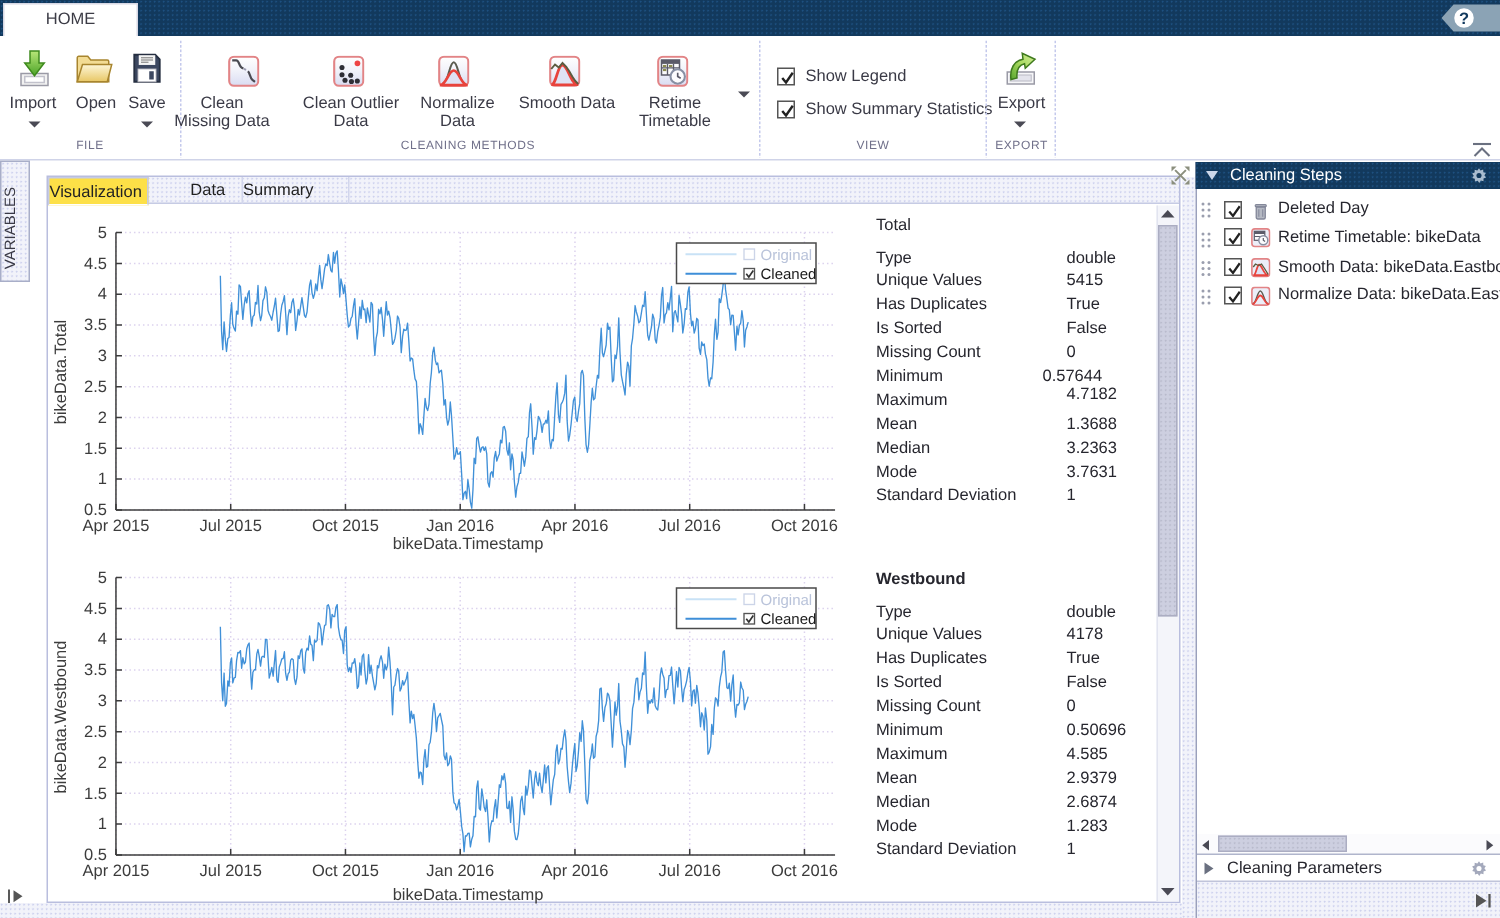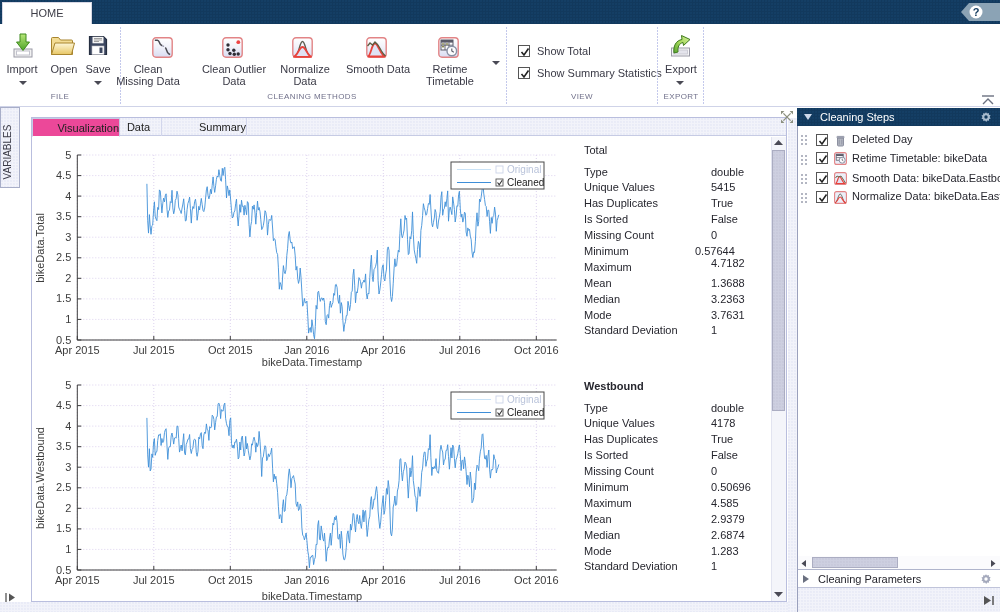--- a/index.html
+++ b/index.html
@@ -152,21 +152,21 @@
 <svg class="abs" style="left:491px;top:60px" width="11" height="6">
     <polygon points="1,1 9,1 5,5" fill="#4a4a55"></polygon>
   </svg>
 <div class="vsep" style="left:506px"></div>
 
 <div class="chk" style="left:518px;top:45px">
     <svg width="12" height="12">
       <path d="M2.5 6 l2.5 3 l4.5 -6.5" fill="none" stroke="#222" stroke-width="1.6"></path>
     </svg>
   </div>
-<div class="abs" style="left:537px;top:45px;color:#3a3a46">Show Total</div>
+<div class="abs" style="left:537px;top:45px;color:#3a3a46">Show Legend</div>
 <div class="chk" style="left:518px;top:67px">
     <svg width="12" height="12">
       <path d="M2.5 6 l2.5 3 l4.5 -6.5" fill="none" stroke="#222" stroke-width="1.6"></path>
     </svg>
   </div>
 <div class="abs" style="left:537px;top:67px;color:#3a3a46">Show Summary Statistics</div>
 <div class="seclab" style="left:508px;width:148px">VIEW</div>
 <div class="vsep" style="left:657px"></div>
 
 <svg class="abs" style="left:670px;top:34px" width="22" height="23" viewBox="0 0 22 23">
@@ -208,23 +208,23 @@
 <div class="abs dots" style="left:0;top:107px;width:20px;height:81px;border:1px solid #a8aec8"></div>
 <div class="abs" style="left:-29px;top:144px;width:78px;height:16px;transform:rotate(-90deg);font-size:10px;color:#3a3a46;text-align:center">VARIABLES</div>
 
 <svg class="abs" style="left:4px;top:592px" width="12" height="11">
     <path d="M2 1 v9" stroke="#555" stroke-width="1.3"></path>
     <polygon points="5,1.5 11,5.5 5,9.5" fill="#555"></polygon>
   </svg>
 
 <div class="abs" style="left:31px;top:117px;width:756px;height:485px;background:#fff;border:1px solid #b9bede"></div>
 <div class="abs dots" style="left:32px;top:118px;width:754px;height:18px;border-bottom:1px solid #c6cbe4"></div>
-<div class="abs" style="left:32px;top:118px;width:88px;height:19px;background:#ec4899;border:1px solid #c6cbe4;border-bottom:1px solid #fff;text-align:right;line-height:18px;color:#222">Visualization</div>
+<div class="abs" style="left:32px;top:118px;width:67px;height:19px;background:#fde047;border:1px solid #c6cbe4;border-bottom:1px solid #fff;text-align:left;line-height:18px;color:#222">Visualization</div>
 <div class="abs" style="left:116px;top:118px;width:46px;height:18px;border-right:1px solid #d2d6ec;text-align:center;line-height:18px;color:#222">Data</div>
-<div class="abs" style="left:176px;top:118px;width:71px;height:18px;border-right:1px solid #d2d6ec;text-align:right;line-height:18px;color:#222">Summary</div>
+<div class="abs" style="left:162px;top:118px;width:71px;height:18px;border-right:1px solid #d2d6ec;text-align:left;line-height:18px;color:#222">Summary</div>
 <svg style="position:absolute;left:31px;top:140px" width="556" height="238" viewBox="31 140 556 238">
 <line x1="77.3" y1="340.0" x2="556.7" y2="340.0" stroke="#dcd2ee" stroke-width="1" stroke-dasharray="1,2"></line>
 <line x1="77.3" y1="319.4" x2="556.7" y2="319.4" stroke="#dcd2ee" stroke-width="1" stroke-dasharray="1,2"></line>
 <line x1="77.3" y1="298.9" x2="556.7" y2="298.9" stroke="#dcd2ee" stroke-width="1" stroke-dasharray="1,2"></line>
 <line x1="77.3" y1="278.3" x2="556.7" y2="278.3" stroke="#dcd2ee" stroke-width="1" stroke-dasharray="1,2"></line>
 <line x1="77.3" y1="257.8" x2="556.7" y2="257.8" stroke="#dcd2ee" stroke-width="1" stroke-dasharray="1,2"></line>
 <line x1="77.3" y1="237.2" x2="556.7" y2="237.2" stroke="#dcd2ee" stroke-width="1" stroke-dasharray="1,2"></line>
 <line x1="77.3" y1="216.7" x2="556.7" y2="216.7" stroke="#dcd2ee" stroke-width="1" stroke-dasharray="1,2"></line>
 <line x1="77.3" y1="196.1" x2="556.7" y2="196.1" stroke="#dcd2ee" stroke-width="1" stroke-dasharray="1,2"></line>
 <line x1="77.3" y1="175.6" x2="556.7" y2="175.6" stroke="#dcd2ee" stroke-width="1" stroke-dasharray="1,2"></line>

